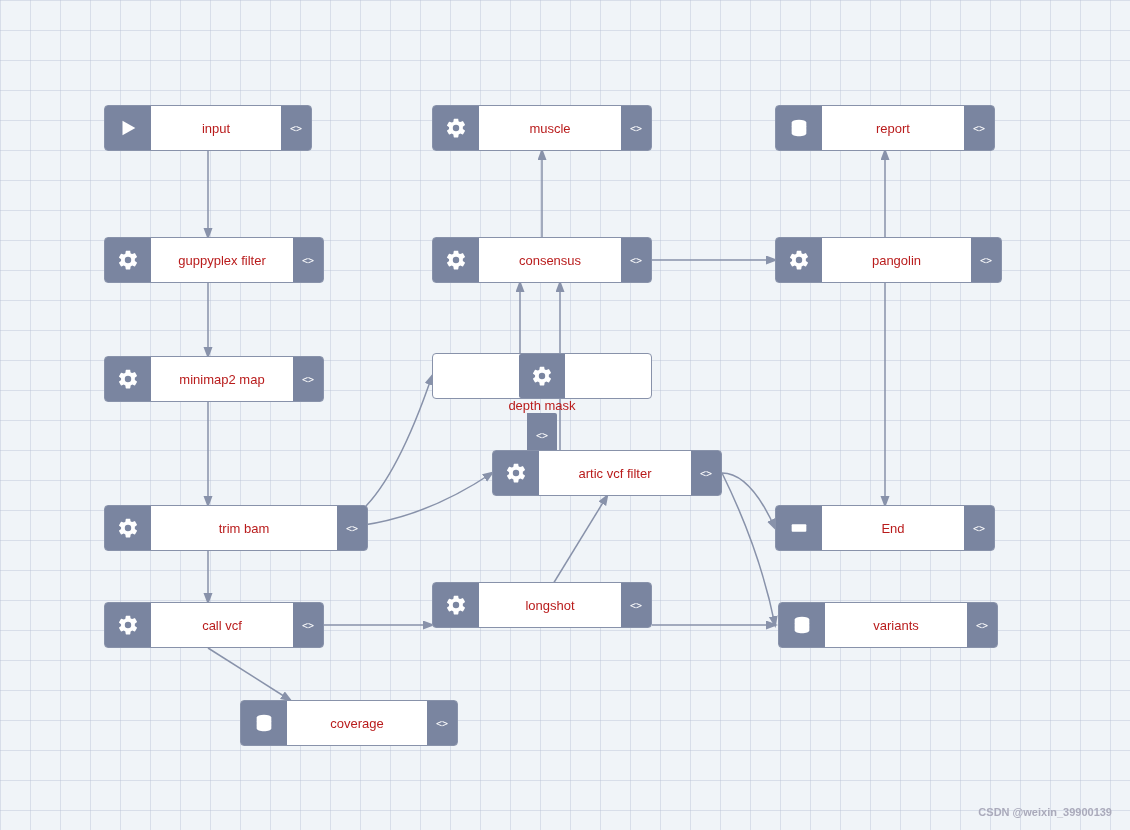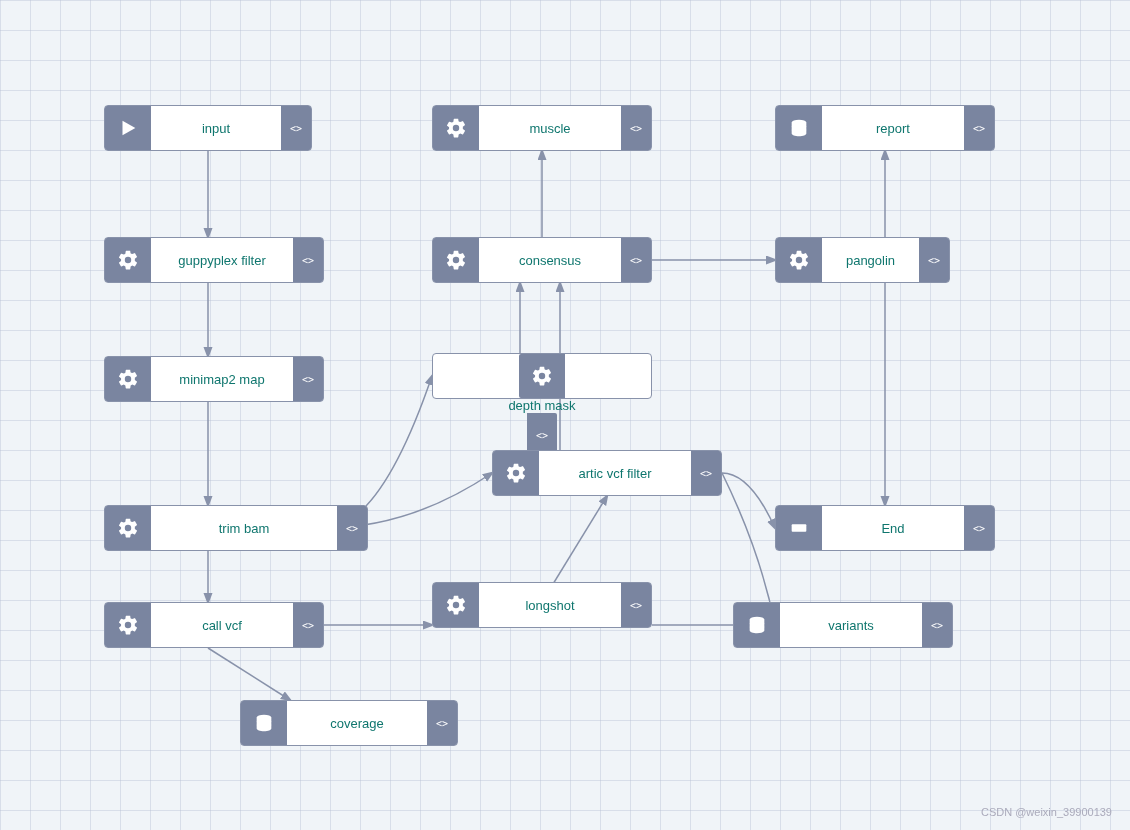--- a/index.html
+++ b/index.html
@@ -40,21 +40,21 @@
     .node-icon svg {
       width: 22px;
       height: 22px;
       fill: white;
     }
 
     .node-label {
       flex: 1;
       text-align: center;
       font-size: 13px;
-      color: #0f766e;
+      color: #b91c1c;
       padding: 0 22px;
     }
 
     .node-code {
       width: 30px;
       height: 100%;
       background: #7a85a0;
       display: flex;
       align-items: center;
       justify-content: center;
@@ -64,20 +64,21 @@
       color: white;
       font-family: monospace;
     }
 
     .watermark {
       position: absolute;
       bottom: 12px;
       right: 18px;
       font-size: 11px;
       color: #aab;
+      font-weight: bold;
     }
 
     svg.arrows {
       position: absolute;
       top: 0;
       left: 0;
       width: 1130px;
       height: 830px;
       pointer-events: none;
     }
@@ -249,39 +250,39 @@
         <svg viewBox="0 0 24 24" fill="white">
         <ellipse cx="12" cy="6" rx="8" ry="3"></ellipse>
         <path d="M4 6v4c0 1.66 3.58 3 8 3s8-1.34 8-3V6"></path>
         <path d="M4 10v4c0 1.66 3.58 3 8 3s8-1.34 8-3v-4"></path>
         <path d="M4 14v4c0 1.66 3.58 3 8 3s8-1.34 8-3v-4"></path>
       </svg>
       </div>
       <div class="node-label">report</div>
       <div class="node-code">&lt;&gt;</div>
     </div>
-    <div class="node" style="left: 775px; top: 237px; width: 175px;">
+    <div class="node" style="left: 775px; top: 237px; width: 227px;">
       <div class="node-icon">
         <svg viewBox="0 0 24 24" fill="white">
         <path d="M12 15.5A3.5 3.5 0 0 1 8.5 12 3.5 3.5 0 0 1 12 8.5a3.5 3.5 0 0 1 3.5 3.5 3.5 3.5 0 0 1-3.5 3.5m7.43-2.92c.04-.34.07-.67.07-1s-.03-.68-.07-1l2.16-1.63c.2-.15.25-.42.12-.64l-2.05-3.55a.5.5 0 0 0-.61-.22l-2.55 1.03c-.53-.4-1.1-.75-1.73-1.01l-.38-2.7A.49.49 0 0 0 14 2h-4a.49.49 0 0 0-.49.42l-.38 2.7c-.63.26-1.2.61-1.73 1.01L4.85 5.1a.5.5 0 0 0-.61.22L2.19 8.87a.49.49 0 0 0 .12.64L4.47 11.1c-.04.33-.07.67-.07 1s.03.67.07 1l-2.16 1.63a.5.5 0 0 0-.12.64l2.05 3.55c.12.22.39.3.61.22l2.55-1.03c.53.4 1.1.75 1.73 1.01l.38 2.7c.06.24.27.42.49.42h4c.22 0 .43-.18.49-.42l.38-2.7c.63-.26 1.2-.61 1.73-1.01l2.55 1.03c.22.08.49 0 .61-.22l2.05-3.55a.5.5 0 0 0-.12-.64l-2.16-1.58z"></path>
       </svg>
       </div>
       <div class="node-label">pangolin</div>
       <div class="node-code">&lt;&gt;</div>
     </div>
     <div class="node" style="left: 775px; top: 505px; width: 220px;">
       <div class="node-icon">
         <svg viewBox="0 0 24 24" fill="white">
         <rect x="4" y="8" width="16" height="8" rx="1"></rect>
       </svg>
       </div>
       <div class="node-label">End</div>
       <div class="node-code">&lt;&gt;</div>
     </div>
-    <div class="node" style="left: 733px; top: 602px; width: 220px; gap: 15px;">
+    <div class="node" style="left: 778px; top: 602px; width: 220px; gap: 15px;">
       <div class="node-icon">
         <svg viewBox="0 0 24 24" fill="white">
         <ellipse cx="12" cy="6" rx="8" ry="3"></ellipse>
         <path d="M4 6v4c0 1.66 3.58 3 8 3s8-1.34 8-3V6"></path>
         <path d="M4 10v4c0 1.66 3.58 3 8 3s8-1.34 8-3v-4"></path>
         <path d="M4 14v4c0 1.66 3.58 3 8 3s8-1.34 8-3v-4"></path>
       </svg>
       </div>
       <div class="node-label">variants</div>
       <div class="node-code">&lt;&gt;</div>

